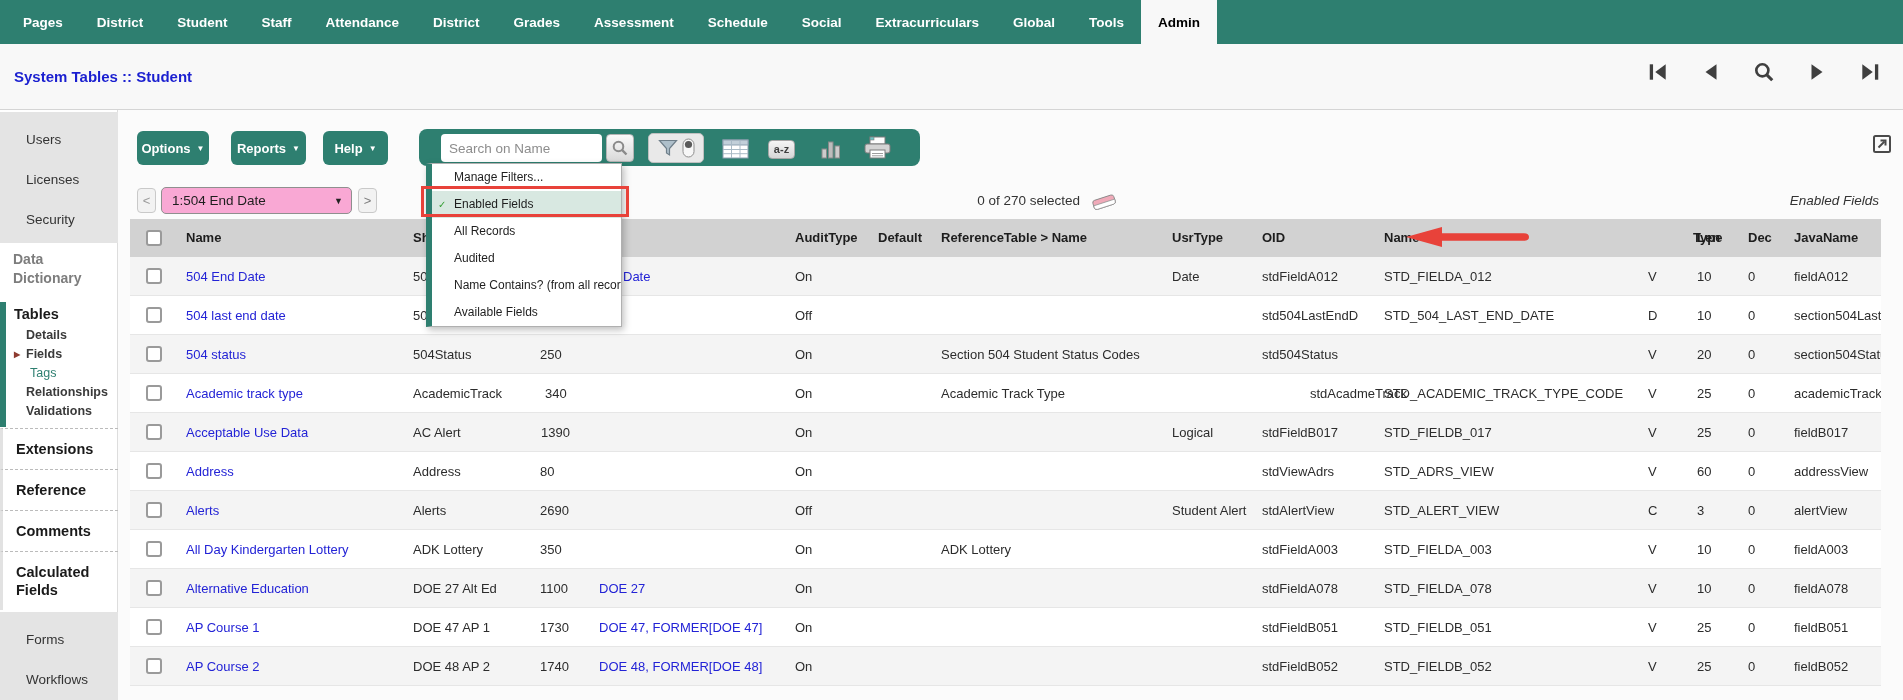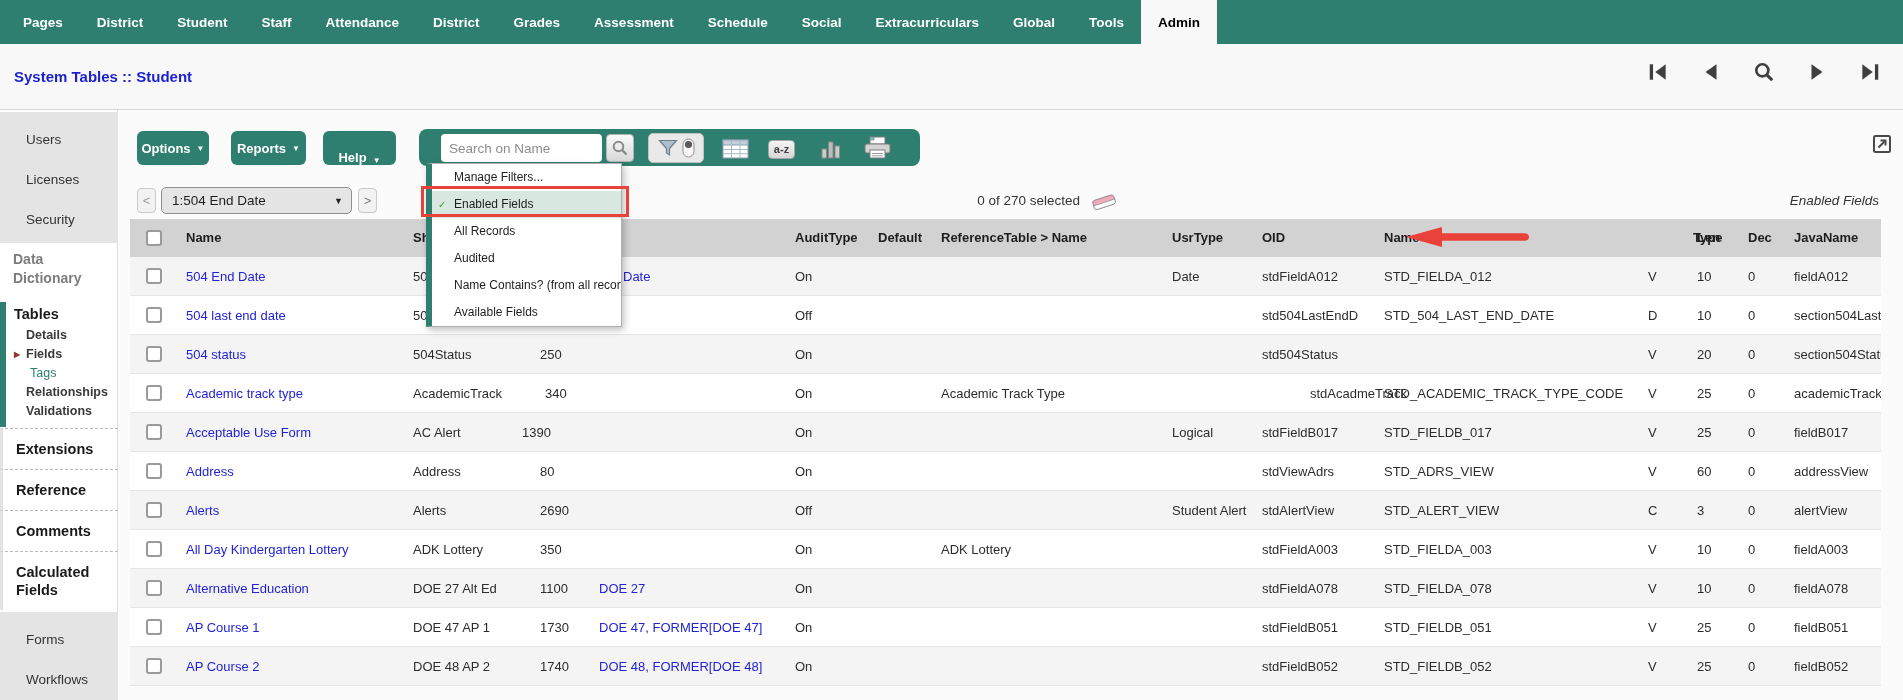--- a/index.html
+++ b/index.html
@@ -39,21 +39,21 @@
   .searchbox { position:absolute; left:441px; top:134px; width:161px; height:28px; border:none; border-radius:4px; padding:0 8px; font-size:13.5px; font-family:"Liberation Sans",sans-serif; color:#333; background:#fff; }
   .searchbox::placeholder { color:#8d8d8d; }
   .magbtn { position:absolute; left:606px; top:134px; width:28px; height:28px; background:linear-gradient(#fafafa,#d9d9d9); border:1px solid #b5b5b5; border-radius:4px; display:flex; align-items:center; justify-content:center; cursor:pointer; }
   .funnelbtn { position:absolute; left:648px; top:133px; width:56px; height:30px; background:#e9e9e9; border:1px solid #c0c0c0; border-radius:5px; display:flex; align-items:center; justify-content:center; gap:4px; cursor:pointer; }
   .baricon { position:absolute; cursor:pointer; }
   .azicon { position:absolute; left:768px; top:140px; width:27px; height:19px; background:linear-gradient(#f5f5f5,#d6d6d6); border:1px solid #a6a6a6; border-radius:4px; font-size:11px; font-weight:bold; color:#3e3e3e; text-align:center; line-height:17px; cursor:pointer; }
   .expandicon { position:absolute; left:1872px; top:134px; cursor:pointer; }
 
   
   .pagebtn { position:absolute; top:188px; width:19px; height:25px; background:#f2f2f2; border:1px solid #c9c9c9; border-radius:4px; color:#9a9a9a; font-size:13px; text-align:center; line-height:23px; cursor:pointer; }
-  .fieldselect { position:absolute; left:161px; top:187px; width:191px; height:27px; background:#e5e5e5; border:1px solid #8f8f8f; border-radius:5px; font-size:13.5px; color:#1e1e1e; line-height:25px; padding-left:10px; cursor:pointer; }
+  .fieldselect { position:absolute; left:161px; top:187px; width:191px; height:27px; background:#f9a8d4; border:1px solid #8f8f8f; border-radius:5px; font-size:13.5px; color:#1e1e1e; line-height:25px; padding-left:10px; cursor:pointer; }
   .fieldselect .chev { position:absolute; right:8px; top:1px; font-size:9px; color:#222; }
   .statustext { position:absolute; left:890px; top:189px; width:190px; text-align:right; font-size:13.5px; color:#333; line-height:24px; }
   .eraser { position:absolute; left:1090px; top:193px; cursor:pointer; }
   .viewlabel { position:absolute; right:24px; top:189px; font-size:13.5px; font-style:italic; color:#333; line-height:24px; }
 
   
   .thead { position:absolute; left:130px; top:219px; width:1751px; height:38px; background:#d2d2d2; }
   .hcell { position:absolute; top:0; height:38px; line-height:38px; font-size:13px; font-weight:bold; color:#1d1d1d; white-space:nowrap; overflow:hidden; }
   .tbody { position:absolute; left:130px; top:257px; width:1751px; height:429px; background:#fff; }
   .trow { position:absolute; left:0; width:1751px; height:39px; border-bottom:1px solid #e6e6e6; background:#fff; }
@@ -149,21 +149,21 @@
   </div>
 
   <div class="tbtn" style="left:137px; top:131px; width:72px;">
     <span>Options</span>
       <span class="caret">▼</span>
   </div>
   <div class="tbtn" style="left:231px; top:131px; width:75px;">
     <span>Reports</span>
       <span class="caret">▼</span>
   </div>
-  <div class="tbtn" style="left:323px; top:131px; width:73px;align-items:flex-end;">
+  <div class="tbtn" style="left:323px; top:131px; width:65px;">
     <span>Help</span>
       <span class="caret">▼</span>
   </div>
 
   <div class="tealbar"></div>
   <input class="searchbox" type="text" placeholder="Search on Name" style="">
   <div class="magbtn">
     <svg width="18" height="18" viewBox="0 0 18 18">
         <circle cx="7.5" cy="7.5" r="4.8" fill="none" stroke="#8a8a8a" stroke-width="2"></circle>
         <line x1="11.2" y1="11.2" x2="15.5" y2="15.5" stroke="#8a8a8a" stroke-width="2.4"></line>
@@ -264,20 +264,21 @@
         <div class="cell" style="left: 1567px; width: 48px;">10</div>
         <div class="cell" style="left: 1618px; width: 43px;">0</div>
         <div class="cell" style="left: 1664px; width: 87px;">section504Lastl</div>
       </div>
       <div class="trow odd" style="top: 78px;">
         <div class="cbx"></div>
         <div class="cell lnk" style="left: 56px; width: 224px;">504 status</div>
         <div class="cell" style="left: 283px; width: 124px;">504Status</div>
         <div class="cell" style="left: 410px; width: 55px;">250</div>
         <div class="cell" style="left: 665px; width: 80px;">On</div>
+        <div class="cell" style="left: 811px; width: 228px;">Section 504 Student Status Codes</div>
         <div class="cell" style="left: 1132px; width: 119px;">std504Status</div>
         <div class="cell" style="left: 1518px; width: 45px;">V</div>
         <div class="cell" style="left: 1567px; width: 48px;">20</div>
         <div class="cell" style="left: 1618px; width: 43px;">0</div>
         <div class="cell" style="left: 1664px; width: 87px;">section504Statu</div>
       </div>
       <div class="trow" style="top: 117px;">
         <div class="cbx"></div>
         <div class="cell lnk" style="left: 56px; width: 224px;">Academic track type</div>
         <div class="cell" style="left: 283px; width: 124px;">AcademicTrack</div>
@@ -286,23 +287,23 @@
         <div class="cell" style="left: 811px; width: 228px;">Academic Track Type</div>
         <div class="cell" style="left: 1180px; width: 119px;">stdAcadmeTrack</div>
         <div class="cell" style="left: 1254px; width: 260px;">STD_ACADEMIC_TRACK_TYPE_CODE</div>
         <div class="cell" style="left: 1518px; width: 45px;">V</div>
         <div class="cell" style="left: 1567px; width: 48px;">25</div>
         <div class="cell" style="left: 1618px; width: 43px;">0</div>
         <div class="cell" style="left: 1664px; width: 87px;">academicTrackT</div>
       </div>
       <div class="trow odd" style="top: 156px;">
         <div class="cbx"></div>
-        <div class="cell lnk" style="left: 56px; width: 224px;">Acceptable Use Form</div>
+        <div class="cell lnk" style="left: 56px; width: 224px;">Acceptable Use Data</div>
         <div class="cell" style="left: 283px; width: 124px;">AC Alert</div>
-        <div class="cell" style="left: 392px; width: 55px;">1390</div>
+        <div class="cell" style="left: 411px; width: 55px;">1390</div>
         <div class="cell" style="left: 665px; width: 80px;">On</div>
         <div class="cell" style="left: 1042px; width: 87px;">Logical</div>
         <div class="cell" style="left: 1132px; width: 119px;">stdFieldB017</div>
         <div class="cell" style="left: 1254px; width: 260px;">STD_FIELDB_017</div>
         <div class="cell" style="left: 1518px; width: 45px;">V</div>
         <div class="cell" style="left: 1567px; width: 48px;">25</div>
         <div class="cell" style="left: 1618px; width: 43px;">0</div>
         <div class="cell" style="left: 1664px; width: 87px;">fieldB017</div>
       </div>
       <div class="trow" style="top: 195px;">

